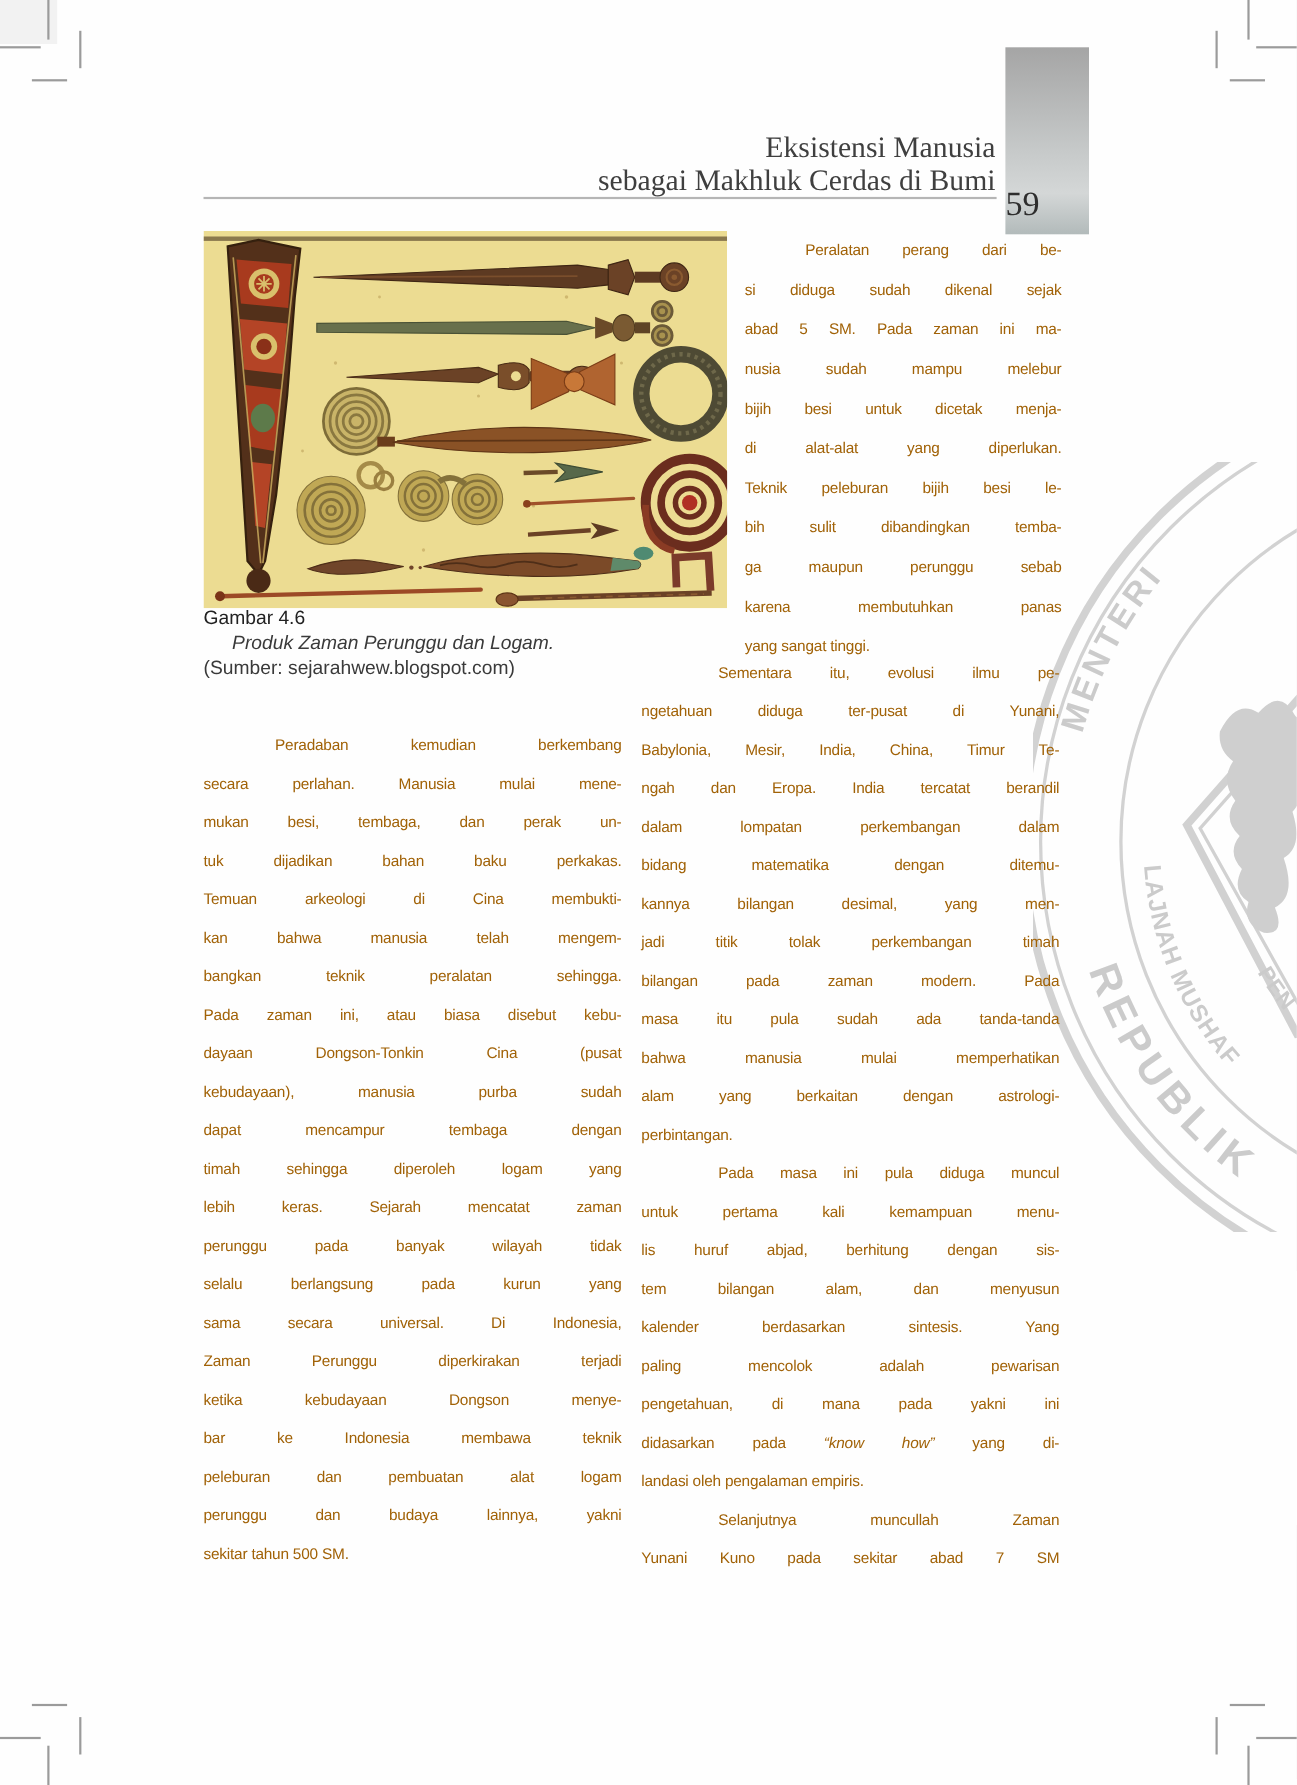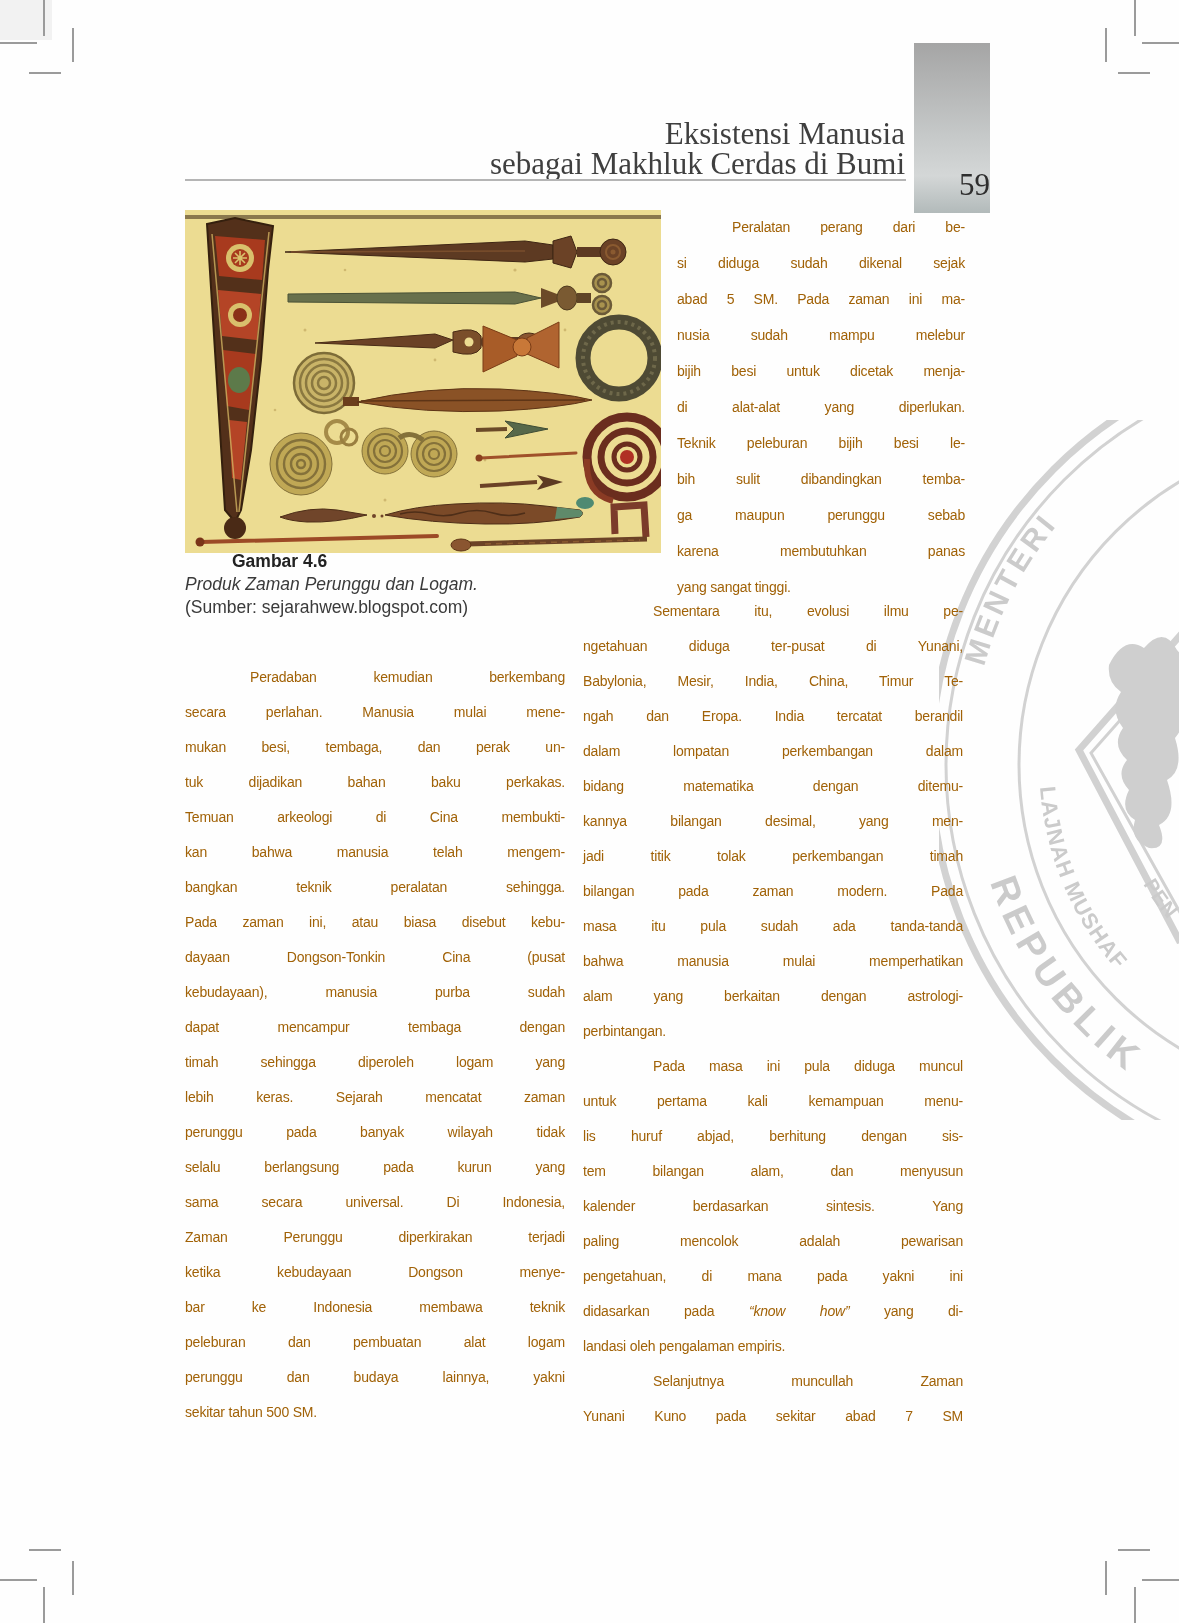--- a/index.html
+++ b/index.html
@@ -3,31 +3,31 @@
 <meta charset="utf-8">
 <style>
   html,body{margin:0;padding:0;background:#e8e8e8;}
   .page{position:relative;width:1179px;height:1623px;background:#fefefe;overflow:hidden;
         font-family:"Liberation Sans","DejaVu Sans",sans-serif;}
   .cm{position:absolute;background:#9b9b9b;}
   .cmv{width:2px;height:36px}.cmh{width:37px;height:2px}
   .cmv2{width:2px;height:34px}.cmh2{width:32px;height:2px}
   .corner-shade{position:absolute;left:0;top:0;width:52px;height:40px;background:#f2f2f2;}
   .header-title{position:absolute;left:430px;top:119px;width:475px;text-align:right;
-     font-family:"Liberation Serif","DejaVu Serif",serif;font-size:31px;line-height:30px;color:#3f3f3f;}
+     font-family:"Liberation Serif","DejaVu Serif",serif;font-size:27px;line-height:30px;color:#3f3f3f;}
   .header-rule{position:absolute;left:185px;top:179px;width:721px;height:2px;background:#b5b5b5;}
   .page-badge{position:absolute;left:914px;top:43px;width:76px;height:170px;
      background:linear-gradient(180deg,#a5a5a5 0%,#c6c9c9 55%,#d4d7d7 78%,#b2baba 100%);}
-  .page-badge .num{position:absolute;bottom:10px;left:0;width:100%;text-align:right;
+  .page-badge .num{position:absolute;bottom:10px;left:0;width:100%;text-align:left;
      font-family:"Liberation Serif","DejaVu Serif",serif;font-size:31px;color:#2e2e2e;}
   .figure{position:absolute;left:185px;top:210px;width:476px;height:343px;}
   .figure svg{width:100%;height:100%;display:block;}
   .figcap{position:absolute;left:185px;top:550px;width:476px;font-size:17.5px;line-height:23px;color:#3a3a3a;}
-  .figcap .lab{font-weight:bold;color:#222;margin-left:47px;}
-  .figcap .cap{font-style:italic;}
+  .figcap .lab{font-weight:normal;color:#222;}
+  .figcap .cap{font-style:italic;margin-left:26px;}
   .col{position:absolute;color:#a16207;font-size:14px;letter-spacing:-0.2px;}
   .col .tl{text-align:justify;text-align-last:justify;text-justify:inter-word;white-space:normal;}
   .col .tl.endline{text-align-last:left;}
   .col-left{left:185px;top:660px;width:380px;line-height:35px;--ind:65px;}
   .col-rtop{left:677px;top:209px;width:288px;line-height:36px;--ind:55px;}
   .col-rmain{left:583px;top:594px;width:380px;line-height:35px;--ind:70px;}
   .col .ind{text-indent:var(--ind);}
   .col em{font-style:italic;}
   .watermark{position:absolute;left:939px;top:420px;width:240px;height:700px;opacity:.9;}
   .watermark svg{width:100%;height:100%;display:block;}

